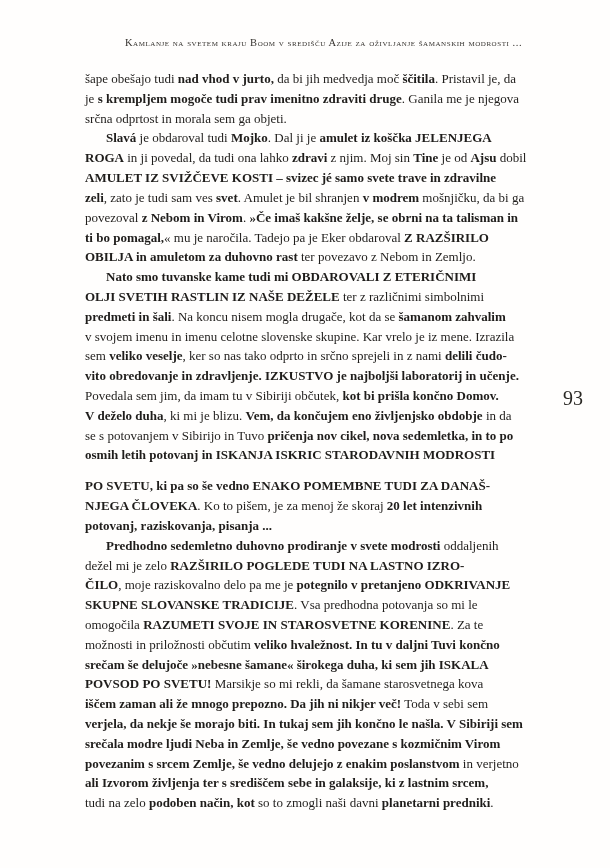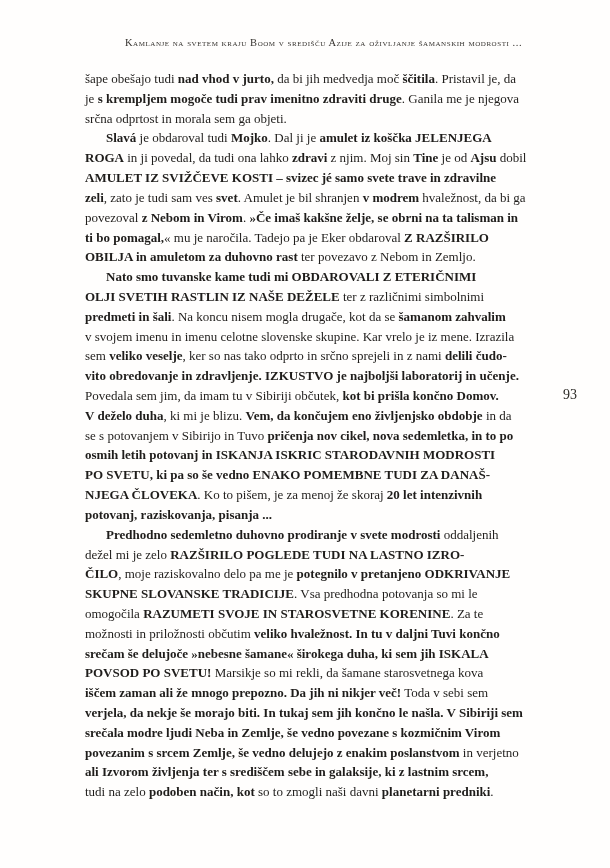--- a/index.html
+++ b/index.html
@@ -45,52 +45,52 @@
     font-weight: bold;
     text-align: center;
   }
   .line.ind {
     padding-left: 21px;
   }
   .page-number {
     position: absolute;
     top: 387px;
     left: 563px;
-    font-size: 14px;
+    font-size: 20px;
     color: #2a2824;
   }
 </style>
 </head>
 <body>
 
 <div class="page">
   <div class="running-header">Kamlanje na svetem kraju Boom v središču Azije za oživljanje šamanskih modrosti ...</div>
 
   <div class="text-block">
       <div class="line" style="word-spacing: 0px;"><span>šape obešajo tudi </span><b>nad vhod v jurto,</b><span> da bi jih medvedja moč </span><b>ščitila</b><span>. Pristavil je, da</span></div>
       <div class="line" style="word-spacing: 0px;"><span>je </span><b>s krempljem mogoče tudi prav imenitno zdraviti druge</b><span>. Ganila me je njegova</span></div>
       <div class="line pend"><span>srčna odprtost in morala sem ga objeti.</span></div>
       <div class="line ind" style="word-spacing: 0px;"><b>Slavá</b><span> je obdaroval tudi </span><b>Mojko</b><span>. Dal ji je </span><b>amulet iz koščka JELENJEGA</b></div>
       <div class="line" style="word-spacing: 0px;"><b>ROGA</b><span> in ji povedal, da tudi ona lahko </span><b>zdravi</b><span> z njim. Moj sin </span><b>Tine</b><span> je od </span><b>Ajsu</b><span> dobil</span></div>
       <div class="line" style="word-spacing: 0px;"><b>AMULET IZ SVIŽČEVE KOSTI – svizec jé samo svete trave in zdravilne</b></div>
-      <div class="line" style="word-spacing: 0px;"><b>zeli</b><span>, zato je tudi sam ves </span><b>svet</b><span>. Amulet je bil shranjen </span><b>v modrem</b><span> hvaležnost, da bi ga</span></div>
+      <div class="line" style="word-spacing: 0px;"><b>zeli</b><span>, zato je tudi sam ves </span><b>svet</b><span>. Amulet je bil shranjen </span><b>v modrem</b><span> mošnjičku, da bi ga</span></div>
       <div class="line" style="word-spacing: 0px;"><span>povezoval </span><b>z Nebom in Virom</b><span>. </span><b>»Če imaš kakšne želje, se obrni na ta talisman in</b></div>
       <div class="line" style="word-spacing: 0px;"><b>ti bo pomagal,</b><span>« mu je naročila. Tadejo pa je Eker obdaroval </span><b>Z RAZŠIRILO</b></div>
       <div class="line pend"><b>OBILJA in amuletom za duhovno rast</b><span> ter povezavo z Nebom in Zemljo.</span></div>
       <div class="line ind" style="word-spacing: 0px;"><b>Nato smo tuvanske kame tudi mi OBDAROVALI Z ETERIČNIMI</b></div>
       <div class="line" style="word-spacing: 0px;"><b>OLJI SVETIH RASTLIN IZ NAŠE DEŽELE</b><span> ter z različnimi simbolnimi</span></div>
       <div class="line" style="word-spacing: 0px;"><b>predmeti in šali</b><span>. Na koncu nisem mogla drugače, kot da se </span><b>šamanom zahvalim</b></div>
       <div class="line" style="word-spacing: 0px;"><span>v svojem imenu in imenu celotne slovenske skupine. Kar vrelo je iz mene. Izrazila</span></div>
       <div class="line" style="word-spacing: 0px;"><span>sem </span><b>veliko veselje</b><span>, ker so nas tako odprto in srčno sprejeli in z nami </span><b>delili čudo-</b></div>
       <div class="line" style="word-spacing: 0px;"><b>vito obredovanje in zdravljenje. IZKUSTVO je najboljši laboratorij in učenje.</b></div>
       <div class="line" style="word-spacing: 0px;"><span>Povedala sem jim, da imam tu v Sibiriji občutek, </span><b>kot bi prišla končno Domov.</b></div>
       <div class="line" style="word-spacing: 0px;"><b>V deželo duha</b><span>, ki mi je blizu. </span><b>Vem, da končujem eno življenjsko obdobje</b><span> in da</span></div>
       <div class="line" style="word-spacing: 0px;"><span>se s potovanjem v Sibirijo in Tuvo </span><b>pričenja nov cikel, nova sedemletka, in to po</b></div>
       <div class="line" style="word-spacing: 0px;"><b>osmih letih potovanj in ISKANJA ISKRIC STARODAVNIH MODROSTI</b></div>
-      <div class="line" style="word-spacing: 0px;"><b>PO SVETU, ki pa so še vedno ENAKO POMEMBNE TUDI ZA DANAŠ-</b></div>
+      <div class="line" style="word-spacing: 0px; margin-top: 11px;"><b>PO SVETU, ki pa so še vedno ENAKO POMEMBNE TUDI ZA DANAŠ-</b></div>
       <div class="line" style="word-spacing: 0px;"><b>NJEGA ČLOVEKA</b><span>. Ko to pišem, je za menoj že skoraj </span><b>20 let intenzivnih</b></div>
       <div class="line pend"><b>potovanj, raziskovanja, pisanja ...</b></div>
       <div class="line ind" style="word-spacing: 0px;"><b>Predhodno sedemletno duhovno prodiranje v svete modrosti</b><span> oddaljenih</span></div>
       <div class="line" style="word-spacing: 0px;"><span>dežel mi je zelo </span><b>RAZŠIRILO POGLEDE TUDI NA LASTNO IZRO-</b></div>
       <div class="line" style="word-spacing: 0px;"><b>ČILO</b><span>, moje raziskovalno delo pa me je </span><b>potegnilo v pretanjeno ODKRIVANJE</b></div>
       <div class="line" style="word-spacing: 0px;"><b>SKUPNE SLOVANSKE TRADICIJE</b><span>. Vsa predhodna potovanja so mi le</span></div>
       <div class="line" style="word-spacing: 0px;"><span>omogočila </span><b>RAZUMETI SVOJE IN STAROSVETNE KORENINE</b><span>. Za te</span></div>
       <div class="line" style="word-spacing: 0px;"><span>možnosti in priložnosti občutim </span><b>veliko hvaležnost. In tu v daljni Tuvi končno</b></div>
       <div class="line" style="word-spacing: 0px;"><b>srečam še delujoče »nebesne šamane« širokega duha, ki sem jih ISKALA</b></div>
       <div class="line" style="word-spacing: 0px;"><b>POVSOD PO SVETU!</b><span> Marsikje so mi rekli, da šamane starosvetnega kova</span></div>

